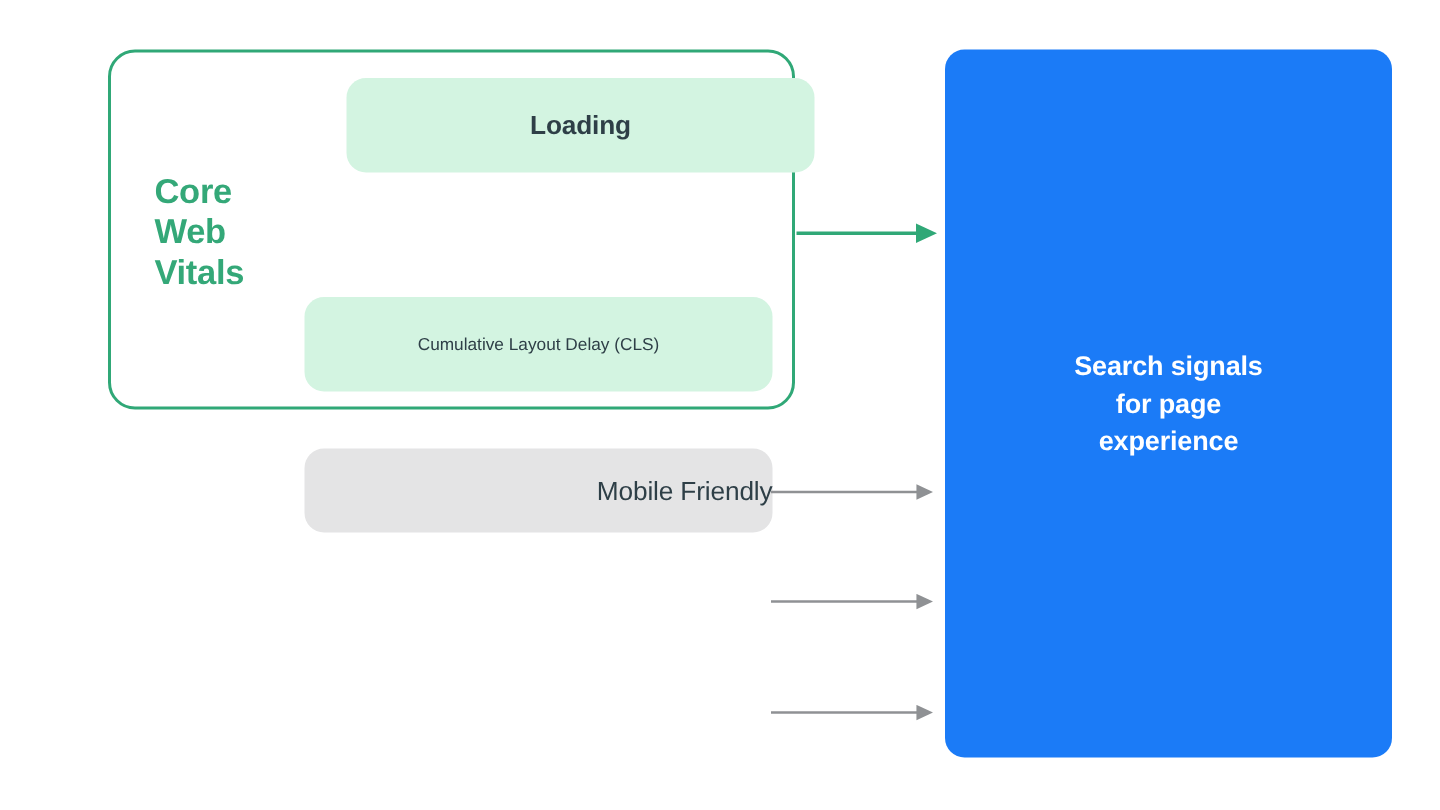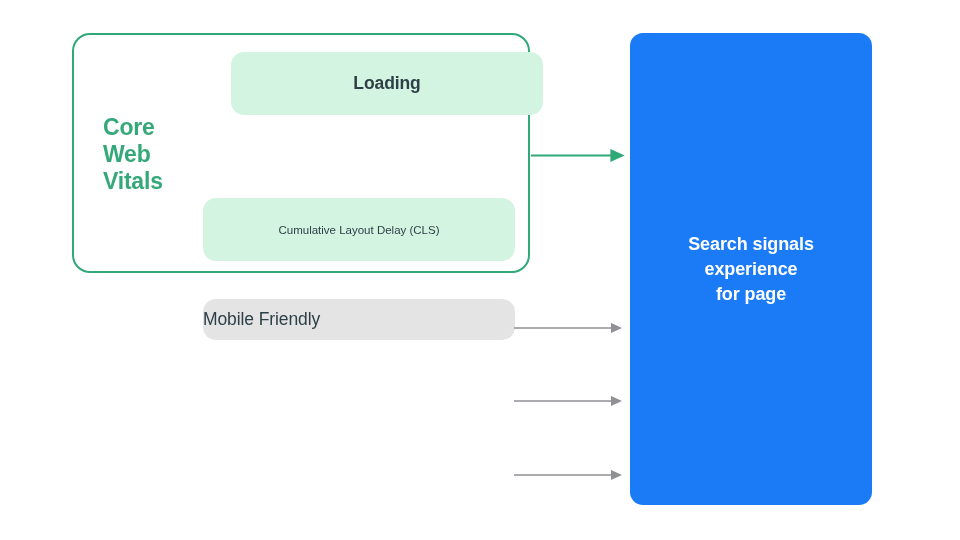--- a/index.html
+++ b/index.html
@@ -77,44 +77,44 @@
     font-weight: normal;
     line-height: 15px;
     margin-top: 1px;
   }
 
   
   .gray-card {
     position: absolute;
     left: 203px;
     width: 312px;
-    height: 41px;
+    height: 56px;
     background: #e4e4e5;
     border-radius: 13px;
     display: flex;
     align-items: center;
-    justify-content: flex-start;
+    justify-content: flex-end;
   }
   .gray-card.g0 { top: 299px; }
   .gray-card.g1 { top: 372px; }
   .gray-card.g2 { top: 446px; }
 
   .gray-label {
     color: #2e3f47;
     font-size: 17.5px;
     font-weight: normal;
     letter-spacing: -0.1px;
   }
 
   
   .blue-panel {
     position: absolute;
     left: 630px;
     top: 33px;
-    width: 242px;
+    width: 298px;
     height: 472px;
     background: #1b7bf7;
     border-radius: 13px;
     display: flex;
     align-items: center;
     justify-content: center;
   }
   .blue-text {
     color: #ffffff;
     font-size: 18px;
@@ -178,18 +178,18 @@
     <line x1="514" y1="328" x2="613" y2="328" stroke="#8f9194" stroke-width="1.7" marker-end="url(#head-gray)"></line>
 
     <line x1="514" y1="401" x2="613" y2="401" stroke="#8f9194" stroke-width="1.7" marker-end="url(#head-gray)"></line>
 
     <line x1="514" y1="475" x2="613" y2="475" stroke="#8f9194" stroke-width="1.7" marker-end="url(#head-gray)"></line>
   </svg>
 
   <div class="blue-panel">
     <div class="blue-text">
       <div>Search signals</div>
+      <div>for page</div>
       <div>experience</div>
-      <div>for page</div>
     </div>
   </div>
 
 </div>
 
 </body></html>

